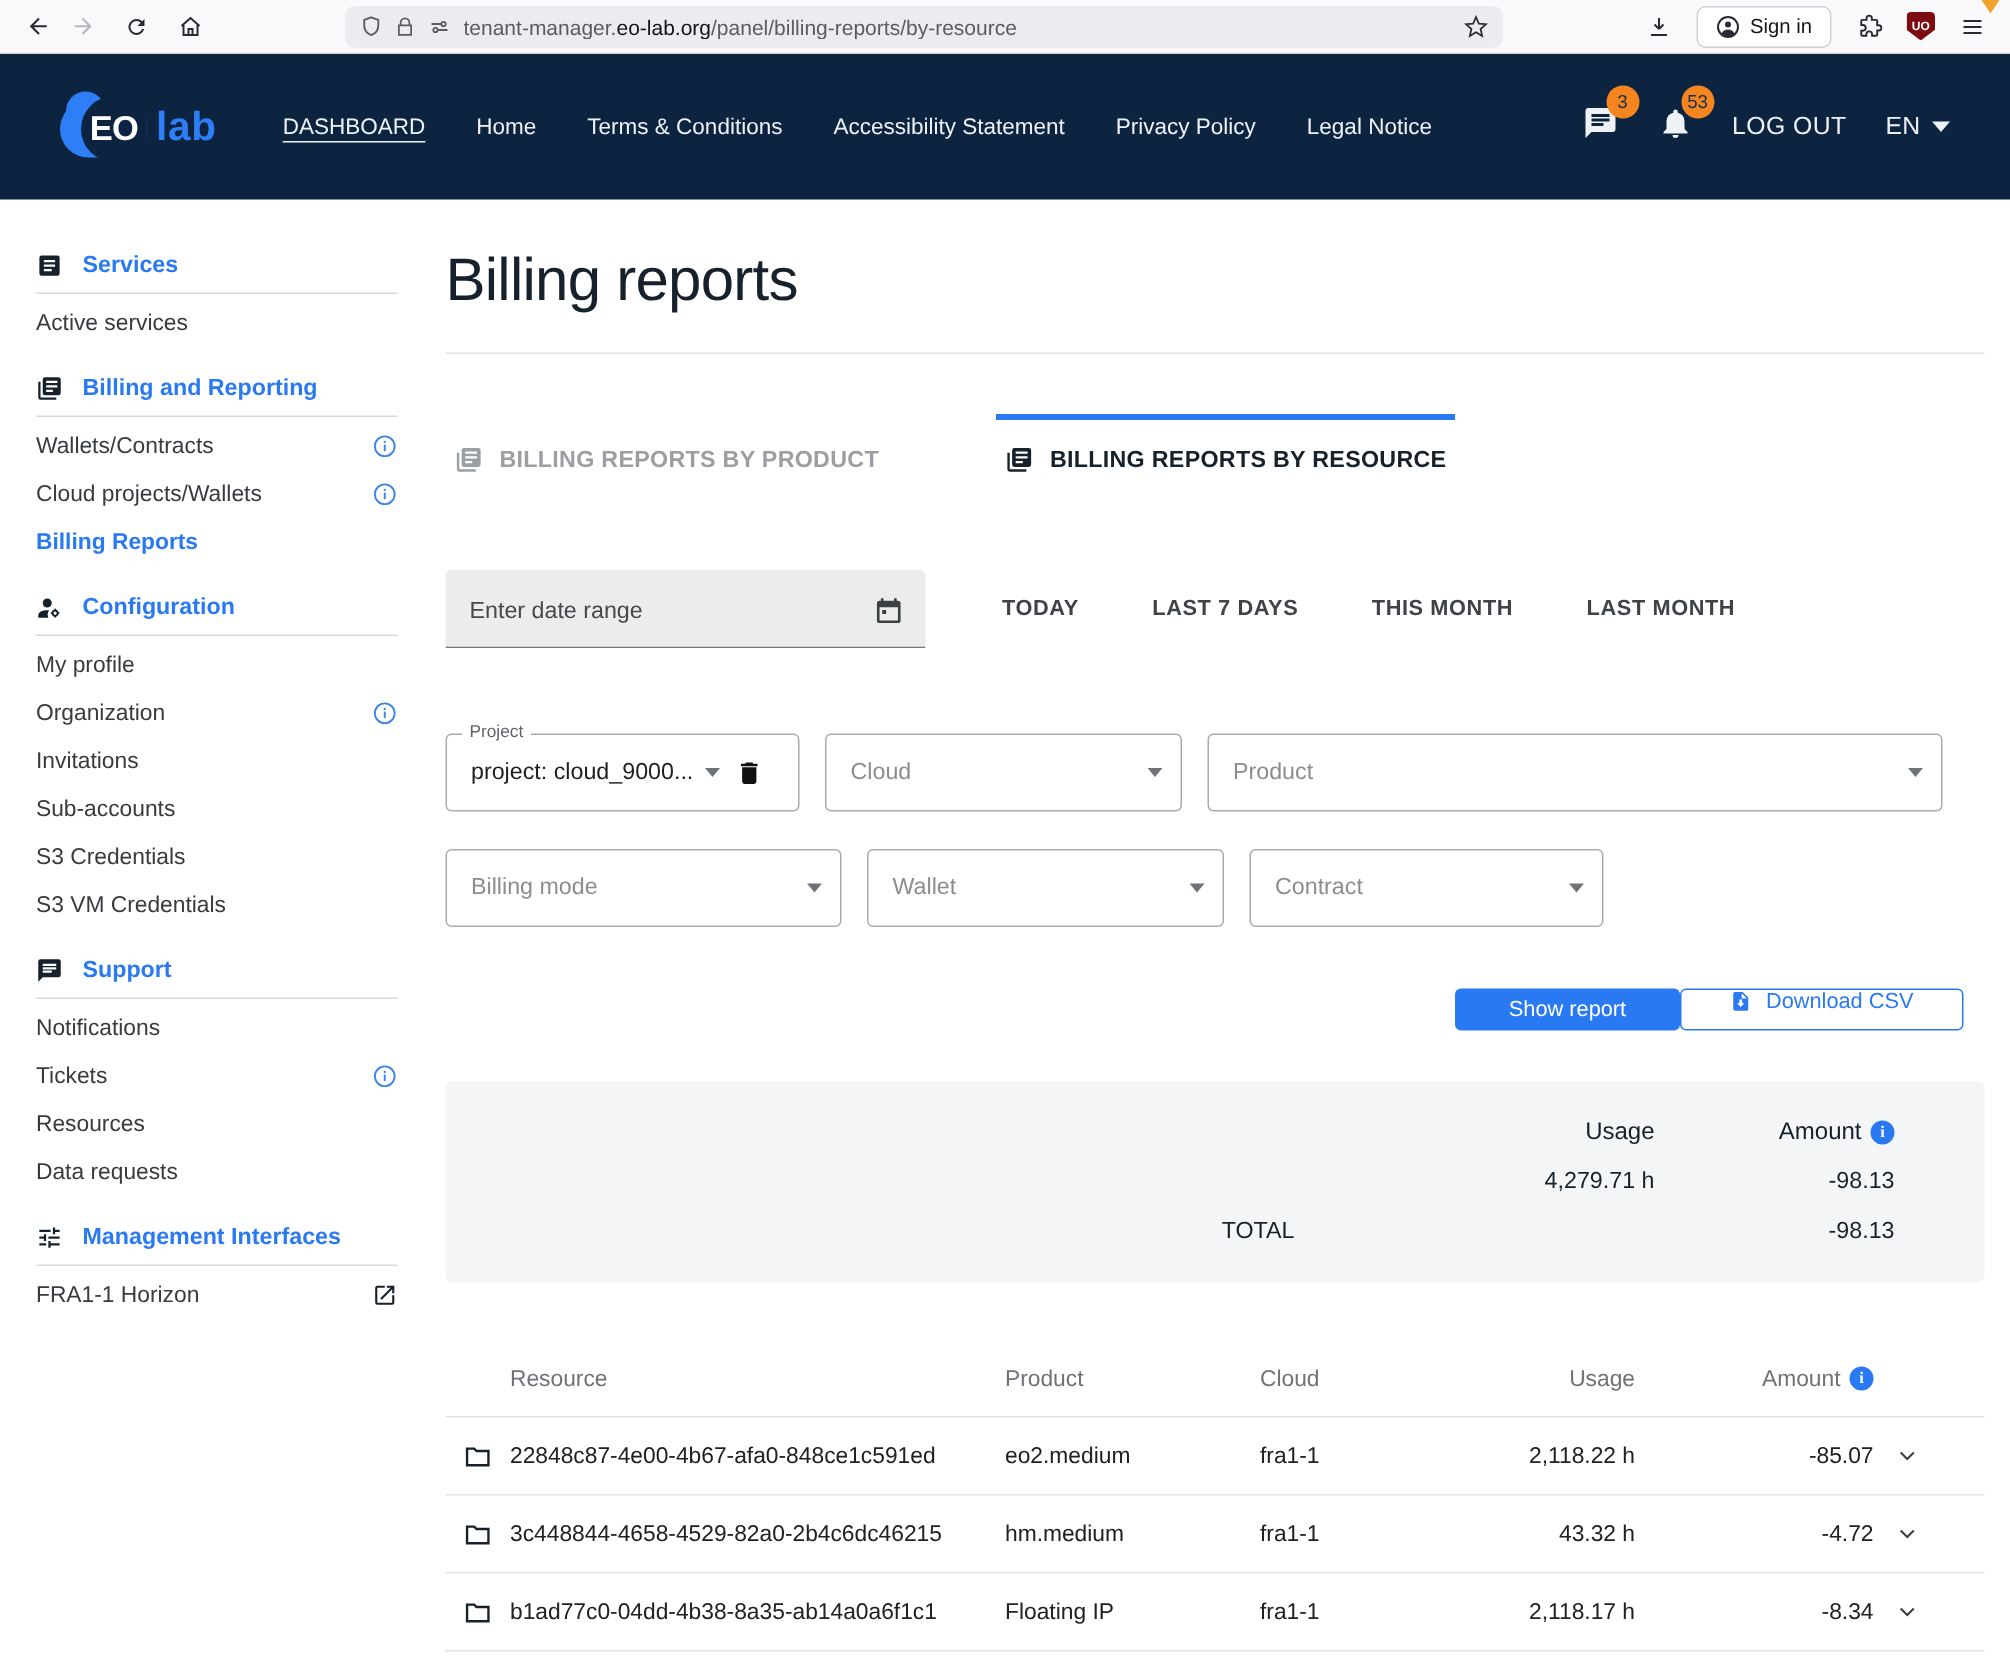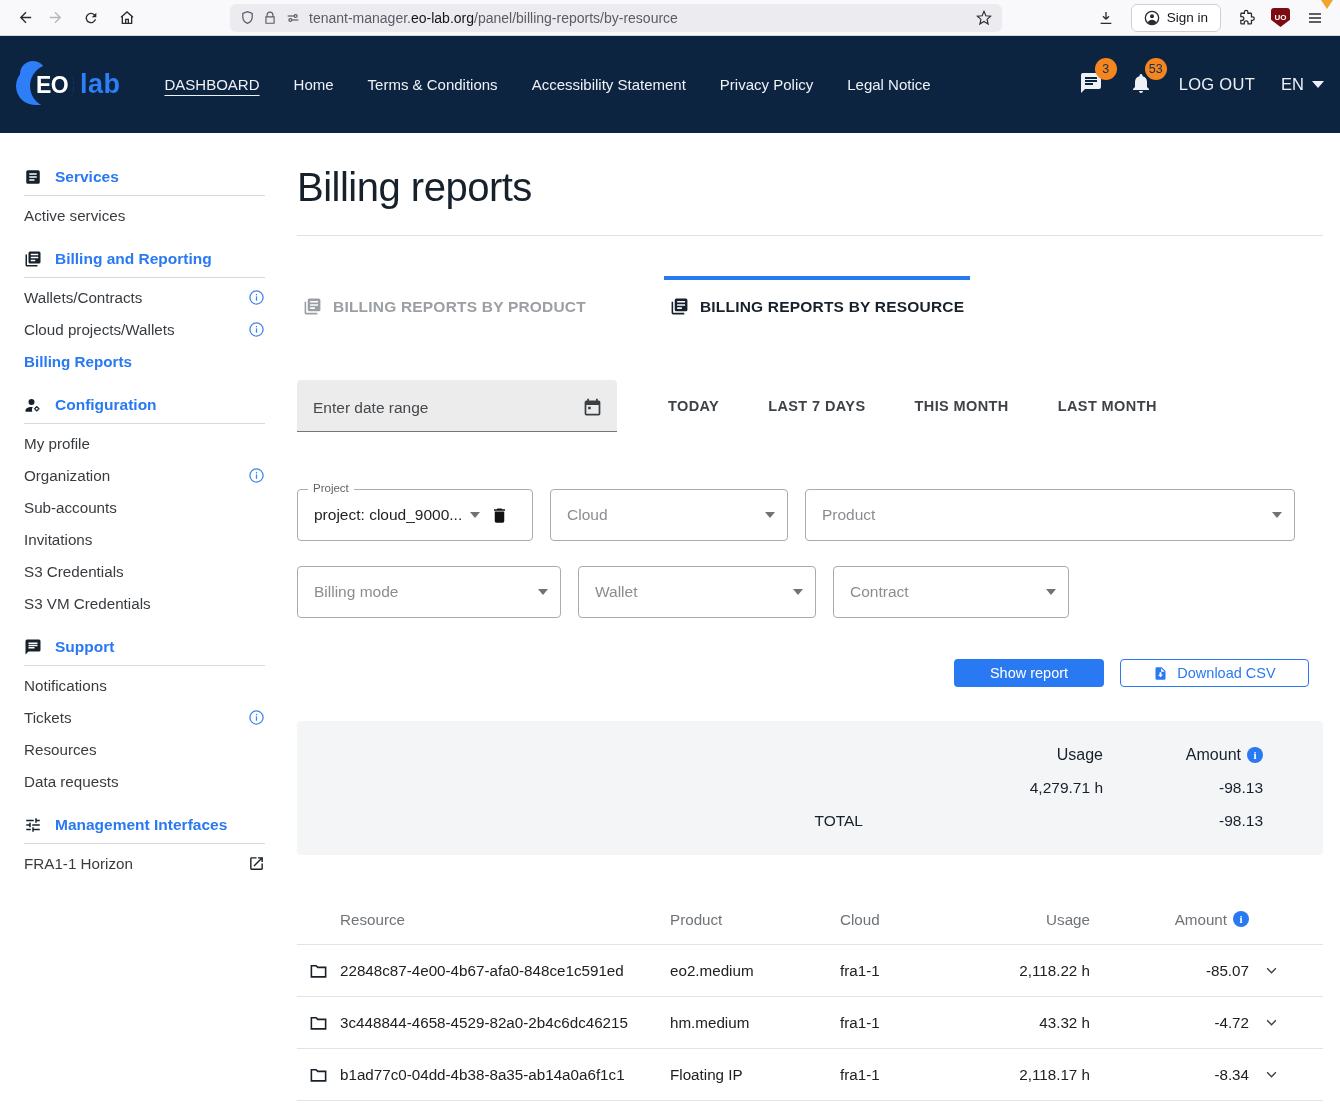--- a/index.html
+++ b/index.html
@@ -15,21 +15,21 @@
   .urlbar { width:772px; height:28px; background:#ececf0; border-radius:6px; margin-left:88px; display:flex; align-items:center; padding:0 10px; gap:8px; }
   .url-text { font-size:14px; color:#5b5b66; white-space:nowrap; overflow:hidden; flex:1; }
   .url-text b { color:#15141a; font-weight:400; }
   .right-ctrls { display:flex; align-items:center; margin-left:auto; gap:10px; }
   .signin-btn { height:28px; border:1px solid #cfcfd8; background:#fff; border-radius:6px; display:flex; align-items:center; gap:7px; padding:0 12px; font-size:13.5px; color:#15141a; cursor:pointer; }
   .ublock { width:19px; height:19px; background:#7c0b12; color:#fff; font-size:8px; font-weight:700; display:flex; align-items:center; justify-content:center; border-radius:3px 3px 6px 6px; clip-path:polygon(0 0,100% 0,100% 62%,50% 100%,0 62%); }
   .menu-wrap { position:relative; }
   .menu-badge { position:absolute; top:-4px; right:-3px; width:0; height:0; border-left:6px solid transparent; border-right:6px solid transparent; border-bottom:9px solid #f0a42d; transform:rotate(180deg); }
 
   
-  .app-header { position:absolute; top:36px; left:0; width:1340px; height:97px; background:#0d2440; display:flex; align-items:center; padding:0 16px; color:#eef2f7; }
+  .app-header { position:absolute; top:36px; left:0; width:1340px; height:97px; background:#0d2440; display:flex; align-items:center; padding:0 40px; color:#eef2f7; }
   .logo { display:flex; align-items:center; cursor:pointer; }
   .logo-cloud { position:relative; width:62px; height:44px; }
   .logo-cloud .cloud { position:absolute; left:0; top:4px; width:58px; height:38px; background:#2d7ef7; border-radius:19px; }
   .logo-cloud .bump { position:absolute; left:4px; top:-2px; width:26px; height:26px; background:#2d7ef7; border-radius:50%; }
   .logo-cloud .core { position:absolute; left:14px; top:1px; width:44px; height:44px; background:#0d2440; border-radius:50%; display:flex; align-items:center; justify-content:center; font-weight:700; font-size:23px; color:#fff; letter-spacing:-0.5px; }
   .logo-lab { color:#2d7ef7; font-weight:700; font-size:27px; margin-left:2px; letter-spacing:0.5px; }
   .main-nav { display:flex; align-items:center; gap:34px; margin-left:44px; font-size:15px; }
   .main-nav a { color:#eef2f7; text-decoration:none; cursor:pointer; }
   .main-nav a.active { text-decoration:underline; text-underline-offset:5px; }
   .header-right { margin-left:auto; display:flex; align-items:center; gap:26px; }
@@ -71,23 +71,23 @@
   .select-box { position:relative; height:52px; border:1px solid #ababab; border-radius:4px; display:flex; align-items:center; padding:0 12px 0 16px; cursor:pointer; background:#fff; }
   .select-box .value { font-size:15.5px; color:#1f1f1f; white-space:nowrap; overflow:hidden; }
   .select-box .placeholder { font-size:15.5px; color:#8a8d91; }
   .select-box .spacer { flex:1; }
   .sel-caret { width:0; height:0; border-left:5.5px solid transparent; border-right:5.5px solid transparent; border-top:6.5px solid #6f7377; margin-left:8px; }
   .float-label { position:absolute; top:-8px; left:10px; background:#fff; padding:0 5px; font-size:11.5px; color:#5f6368; }
   .trash { color:#111; margin-left:10px; cursor:pointer; }
   .w-project { width:236px; } .w-cloud { width:238px; } .w-product { width:490px; }
   .w-billing { width:264px; } .w-wallet { width:238px; } .w-contract { width:236px; }
 
-  .actions-row { display:flex; justify-content:flex-end; align-items:center; gap:16px; margin-top:41px; padding-right:14px; }
+  .actions-row { display:flex; justify-content:flex-end; align-items:center; margin-top:41px; padding-right:14px; }
   .btn-primary { width:150px; height:28px; background:#2979f2; color:#fff; font-size:14.5px; border:none; border-radius:4px; display:flex; align-items:center; justify-content:center; cursor:pointer; font-family:inherit; }
-  .btn-outline { width:189px; height:28px; background:#fff; color:#2979f2; font-size:14.5px; border:1px solid #2979f2; border-radius:4px; display:flex; align-items:center; justify-content:center; gap:9px; cursor:pointer; font-family:inherit; }
+  .btn-outline { width:189px; height:28px; background:#fff; color:#2979f2; font-size:14.5px; border:1px solid #2979f2; border-radius:4px; display:flex; align-items:flex-start; justify-content:center; gap:9px; cursor:pointer; font-family:inherit; }
 
   .summary { margin-top:34px; height:134px; background:#f4f5f7; border-radius:4px; padding:17px 60px 17px 20px; display:grid; grid-template-columns:1fr 240px 160px; grid-auto-rows:33px; align-items:center; }
   .summary .cell { text-align:right; font-size:15.5px; color:#17212b; }
   .summary .hdr { font-size:16px; }
   .summary .amount-hdr { display:flex; align-items:center; justify-content:flex-end; gap:6px; }
   .info-filled { width:16px; height:16px; border-radius:50%; background:#2979f2; color:#fff; font-size:11px; font-weight:700; display:flex; align-items:center; justify-content:center; font-family:"Liberation Serif", serif; }
 
   .report-table { margin-top:50px; }
   .tgrid { display:grid; grid-template-columns:43px 330px 170px 150px 100px 159px 44px; align-items:center; }
   .thead { height:28px; color:#6f7377; font-size:15.2px; }
@@ -301,24 +301,24 @@
         <span>Organization</span>
         <span class="ic info-ic">
           <svg width="17" height="17" viewBox="0 0 24 24">
               <circle cx="12" cy="12" r="9.3" fill="none" stroke="currentColor" stroke-width="1.8"></circle>
               <rect x="11.1" y="10.4" width="1.8" height="6.2" fill="currentColor"></rect>
               <rect x="11.1" y="6.9" width="1.8" height="2" fill="currentColor"></rect>
             </svg>
         </span>
       </div>
       <div class="side-item">
+        <span>Invitations</span>
+      </div>
+      <div class="side-item">
         <span>Sub-accounts</span>
-      </div>
-      <div class="side-item">
-        <span>Invitations</span>
       </div>
       <div class="side-item">
         <span>S3 Credentials</span>
       </div>
       <div class="side-item">
         <span>S3 VM Credentials</span>
       </div>
     </div>
   </div>
 

